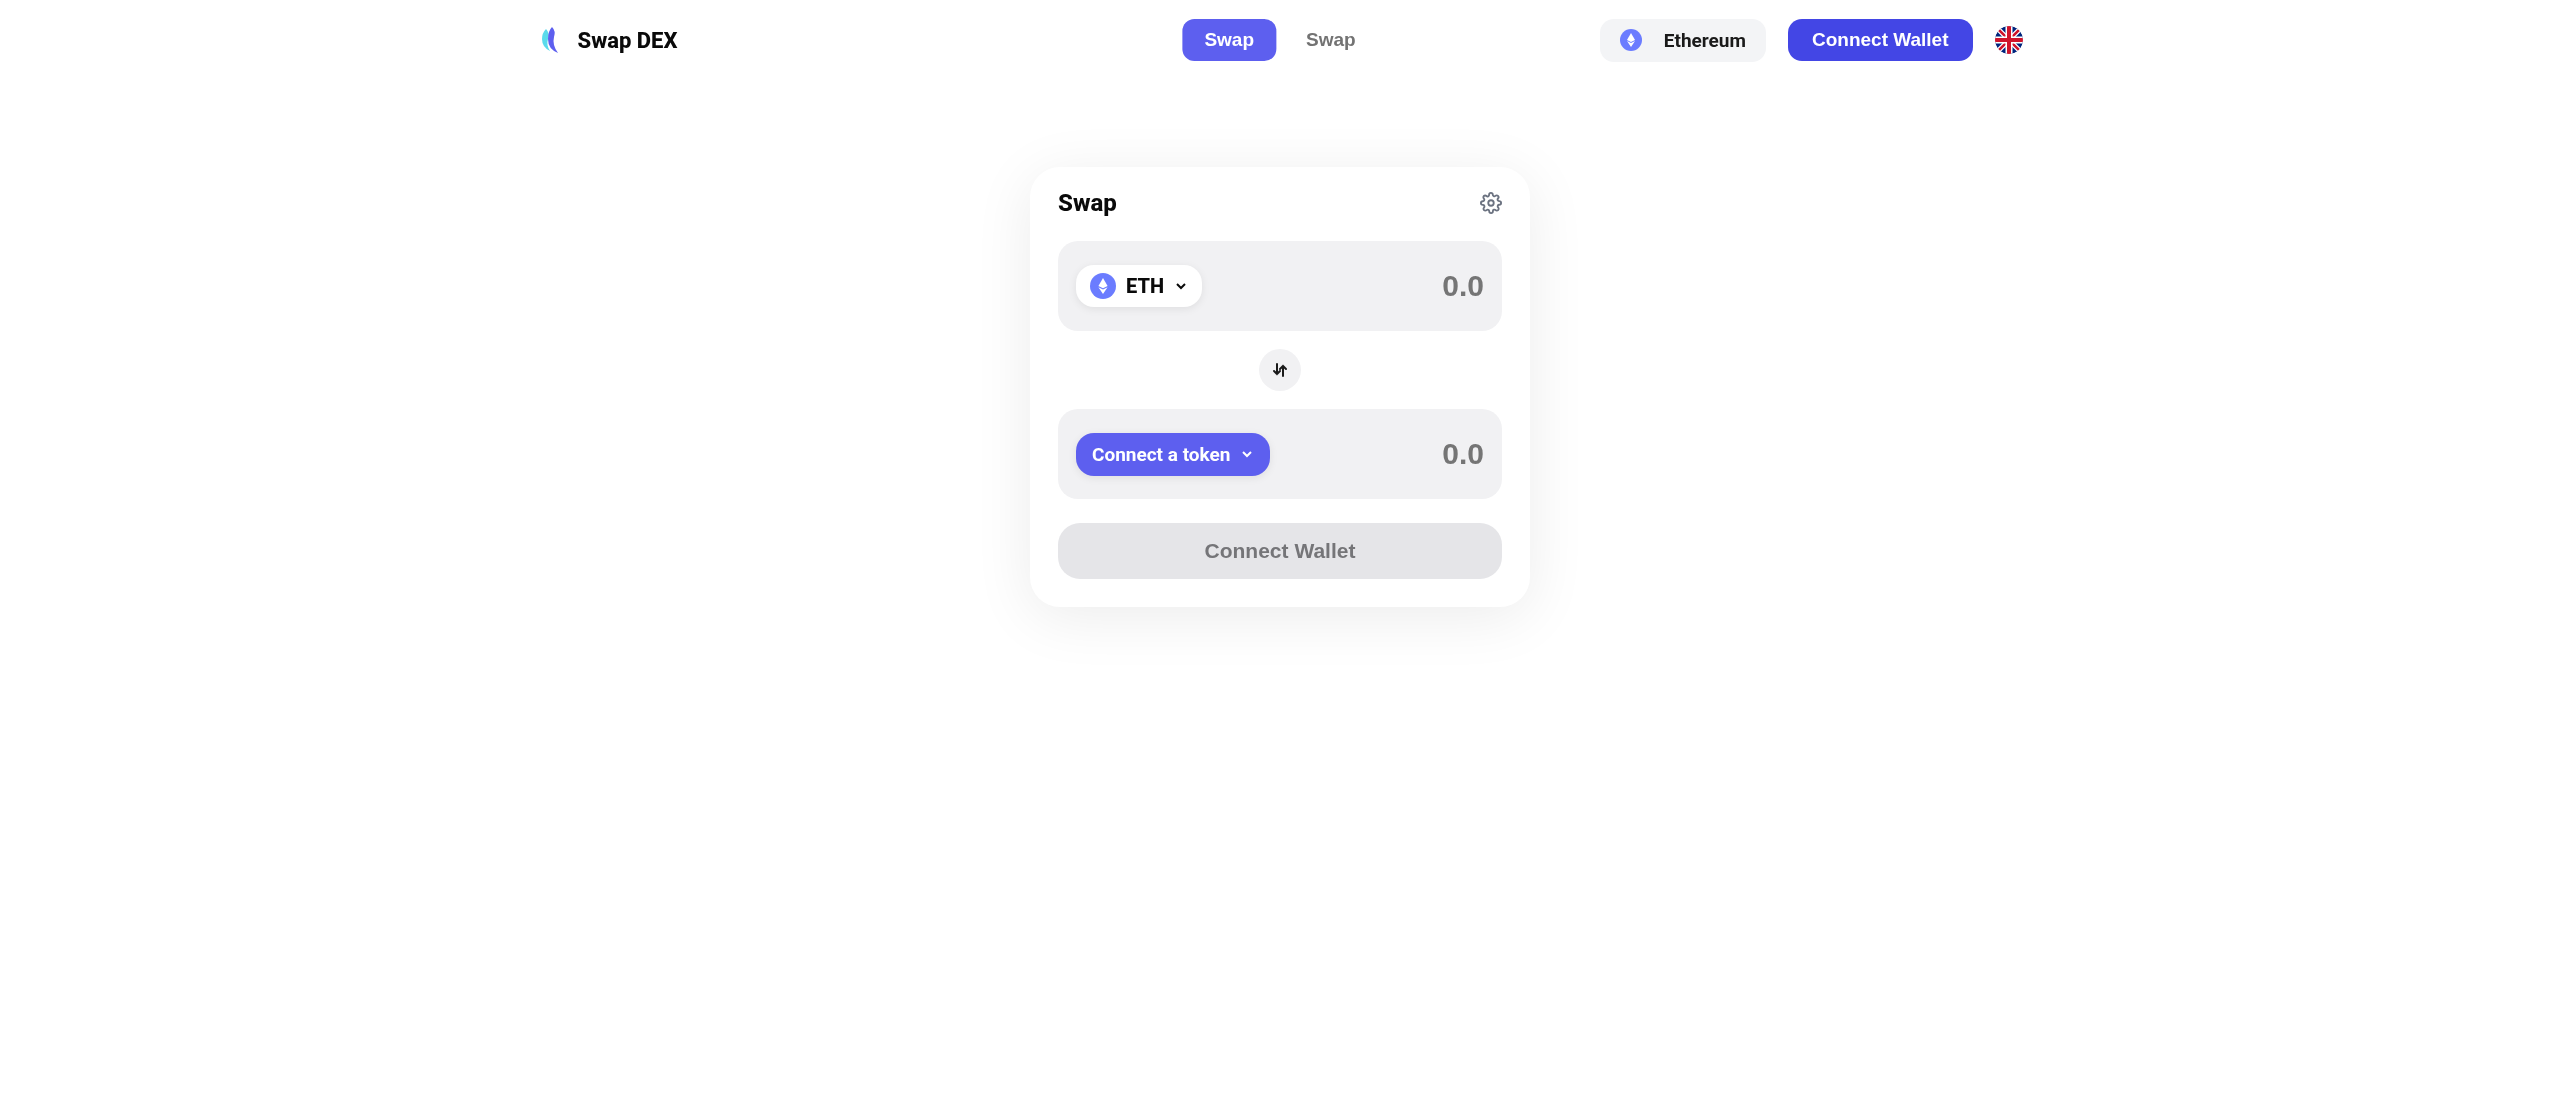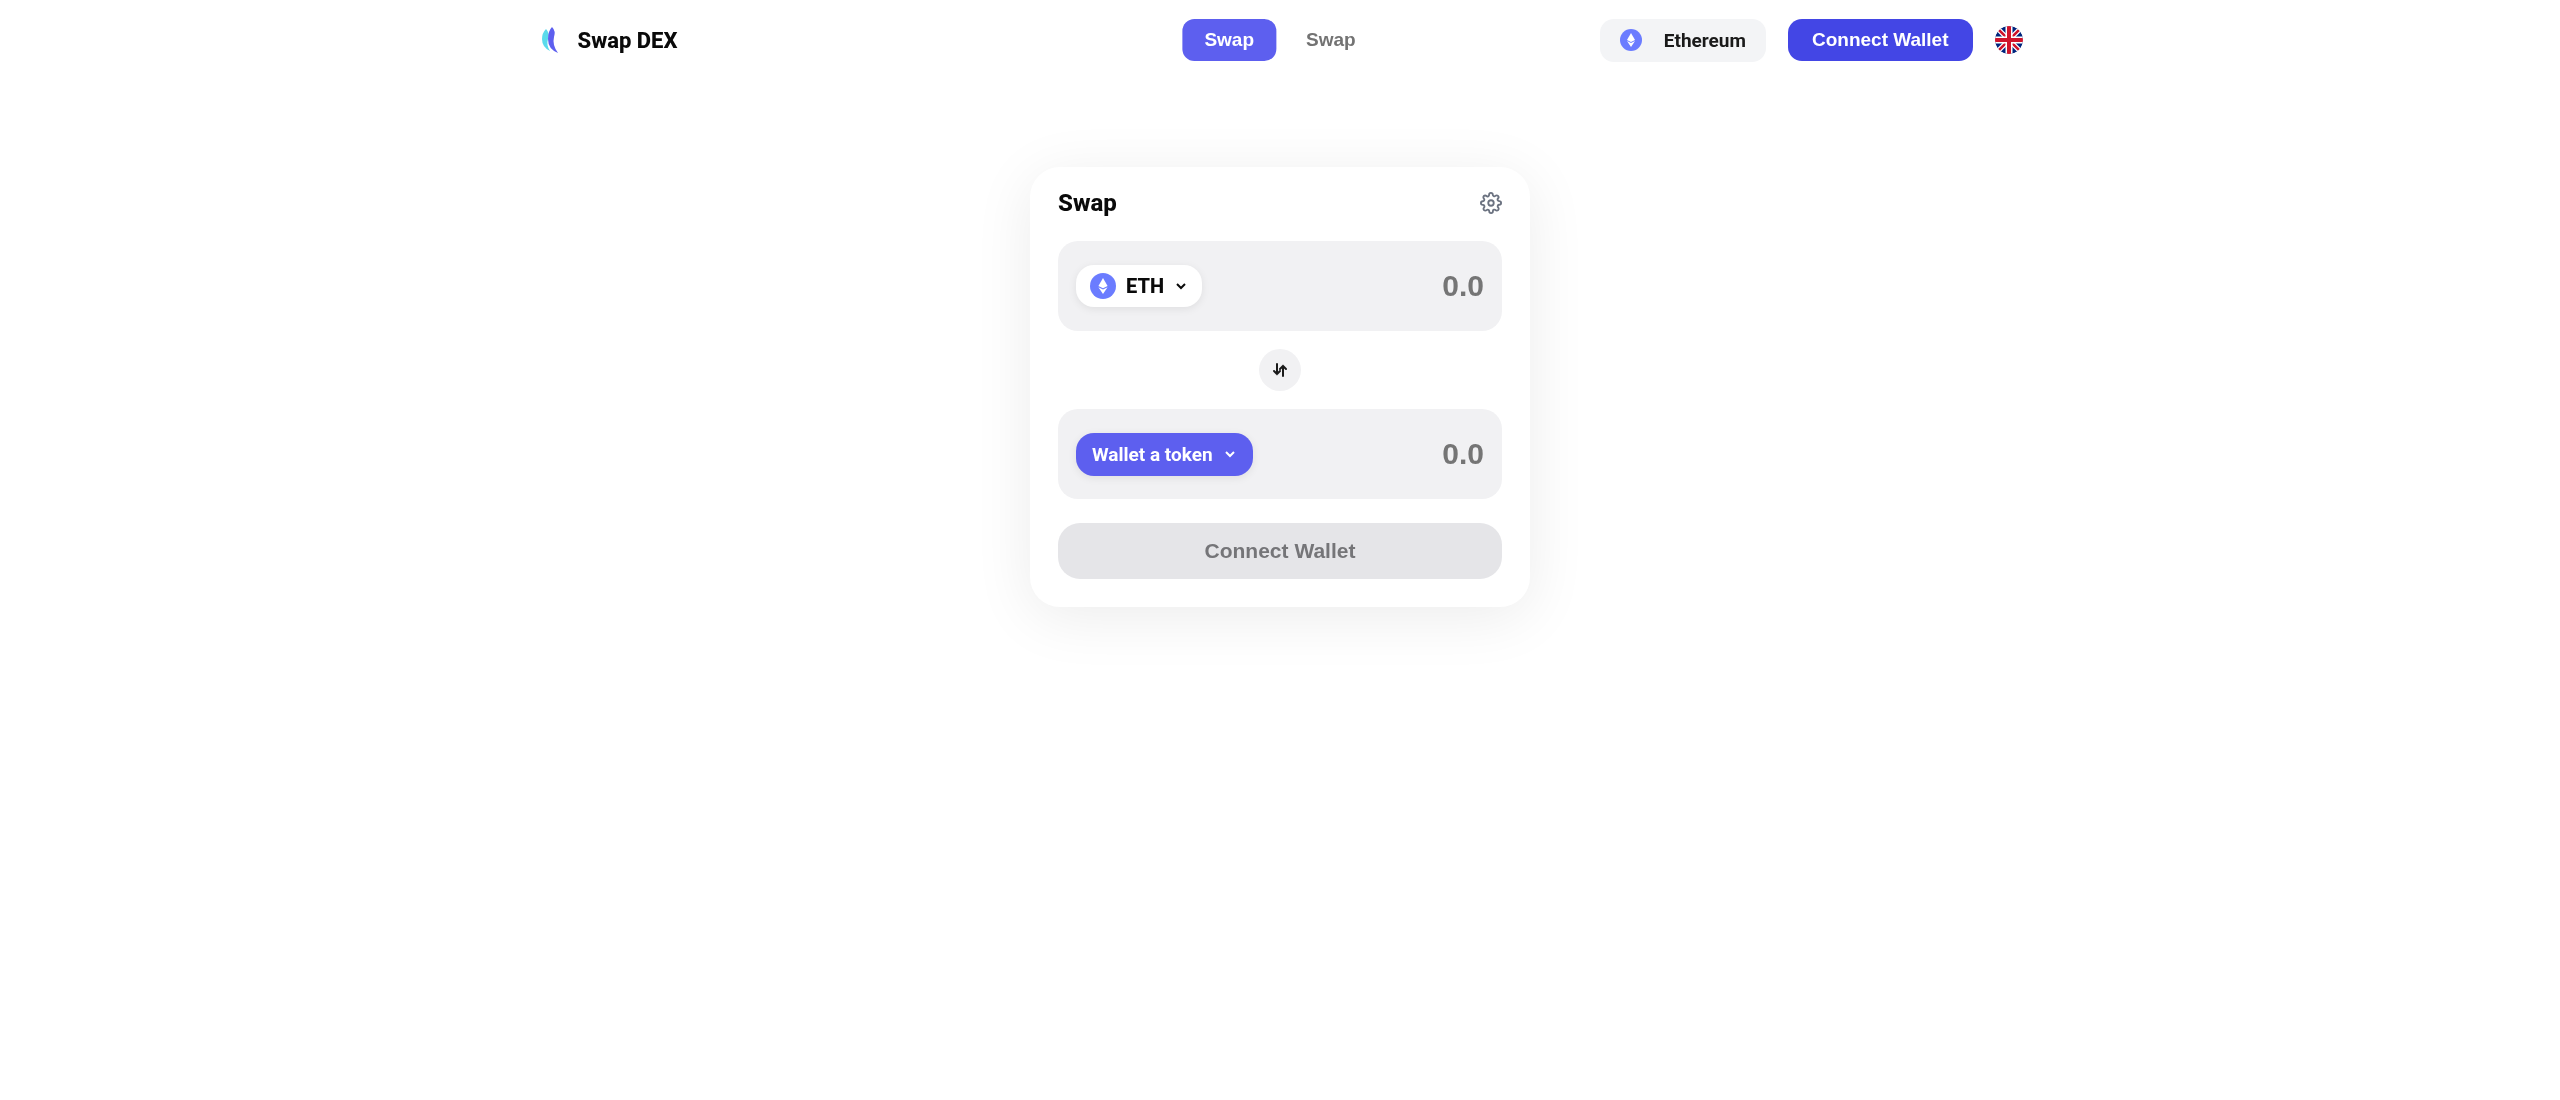--- a/index.html
+++ b/index.html
@@ -342,21 +342,21 @@
       <button class="swap-arrow-btn">
         <svg class="arrows-icon" viewBox="0 0 18 18" fill="none" stroke="currentColor" stroke-width="2" stroke-linecap="round">
           <path d="M6 3 L6 13 M3 10 L6 13 L9 10"></path>
           <path d="M12 15 L12 5 M9 8 L12 5 L15 8"></path>
         </svg>
       </button>
     </div>
 
     <div class="token-box">
       <div class="token-selector purple">
-        <span class="select-label">Wallet a token</span>
+        <span class="select-label">Connect a token</span>
         <svg class="chevron-down" viewBox="0 0 14 14" fill="none" stroke="#ffffff" stroke-width="2">
           <path d="M3 5 L7 9 L11 5"></path>
         </svg>
       </div>
       <input class="amount-input" placeholder="0.0" style="">
     </div>
 
     <button class="connect-wallet-btn">Connect Wallet</button>
   </div>
 </div>

